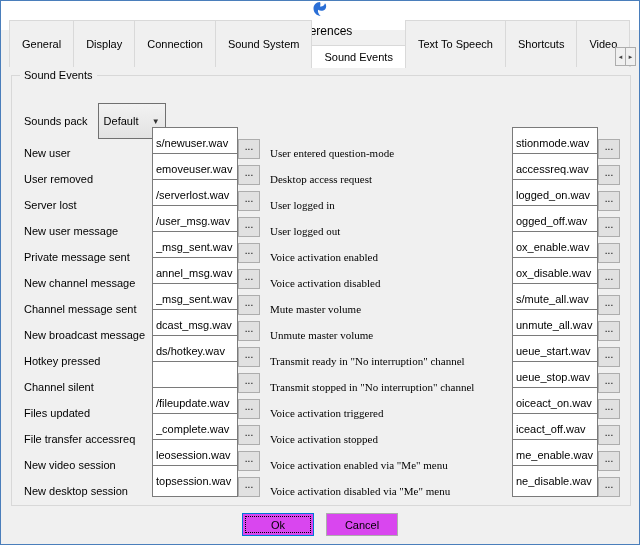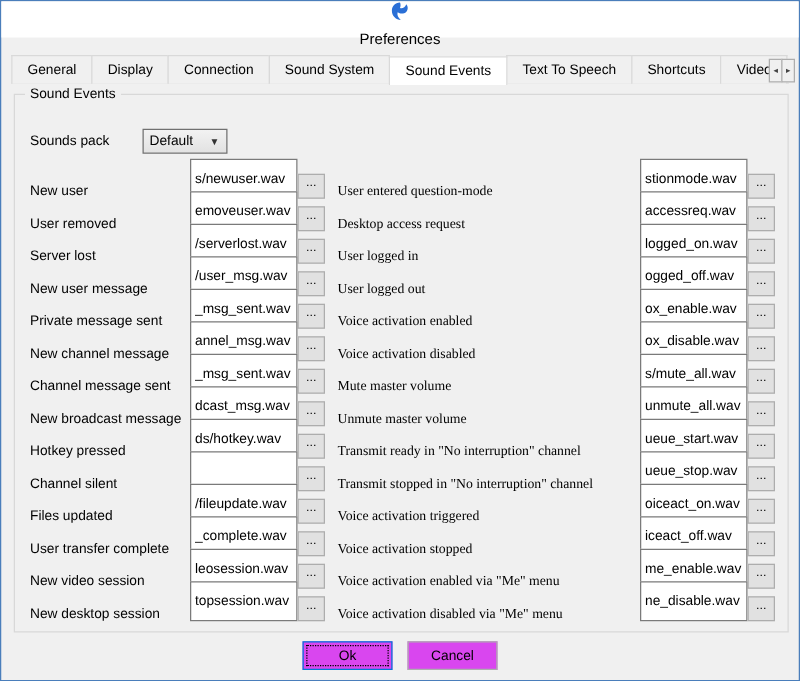--- a/index.html
+++ b/index.html
@@ -25,21 +25,21 @@
   }
   .titlebar .title { font-size: 12px; }
   .app-icon { width:16px; height:16px; display:inline-flex; }
 
   
   .tabbar { position: absolute; top: 44px; left: 8px; height: 22px; }
   .tabs { display: flex; align-items: flex-end; height: 22px; }
   .tab {
     position: relative; z-index: 1;
     font-size: 11px;
-    padding: 5px 12px;
+    padding: 17px 12px;
     background: var(--dialog-bg, #f0f0f0);
     border: 1px solid #d9d9d9;
     border-bottom: none;
     white-space: nowrap;
   }
   .tab + .tab { margin-left: -1px; }
   .tab.active {
     z-index: 3;
     background: #fff;
     padding: 5px 12px 5px;
@@ -71,26 +71,25 @@
     padding: 0;
   }
   fieldset.group legend {
     margin-left: 8px; padding: 0 4px; font-size: 11px;
   }
   .packrow {
     position: absolute; left: 12px; top: 22px;
     display: flex; align-items: center; gap: 10px;
   }
   .combo {
-    width: 68px; height: 20px;
+    width: 68px; height: 36px;
     border: 1px solid #707070;
     background: linear-gradient(#f2f2f2, #e2e2e2);
     display: flex; align-items: center;
     padding: 0 5px;
-    margin-left: 16px;
   }
   .combo-arrow { margin-left: auto; font-size: 8px; color: #333; }
 
   .col { position: absolute; top: 52px; }
   .col.left  { left: 12px;  width: 250px; }
   .col.right { left: 258px; width: 350px; }
   .row { display: flex; align-items: flex-end; height: 26px; gap: 0; }
   .rlabel { white-space: nowrap; overflow: hidden; }
   .col.left  .rlabel { flex: 0 0 128px; }
   .col.right .rlabel { flex: 1; font-family: Liberation Serif, serif; }
@@ -218,21 +217,21 @@
           <span class="rlabel">Channel silent</span>
           <input type="text" class="rinput" value="" aria-label="Channel silent" style="">
           <button class="browse">...</button>
         </div>
         <div class="row">
           <span class="rlabel">Files updated</span>
           <input type="text" class="rinput" value="/fileupdate.wav" aria-label="Files updated" style="">
           <button class="browse">...</button>
         </div>
         <div class="row">
-          <span class="rlabel">User transfer complete</span>
+          <span class="rlabel">File transfer accessreq</span>
           <input type="text" class="rinput" value="_complete.wav" aria-label="File transfer complete" style="">
           <button class="browse">...</button>
         </div>
         <div class="row">
           <span class="rlabel">New video session</span>
           <input type="text" class="rinput" value="leosession.wav" aria-label="New video session" style="">
           <button class="browse">...</button>
         </div>
         <div class="row">
           <span class="rlabel">New desktop session</span>

